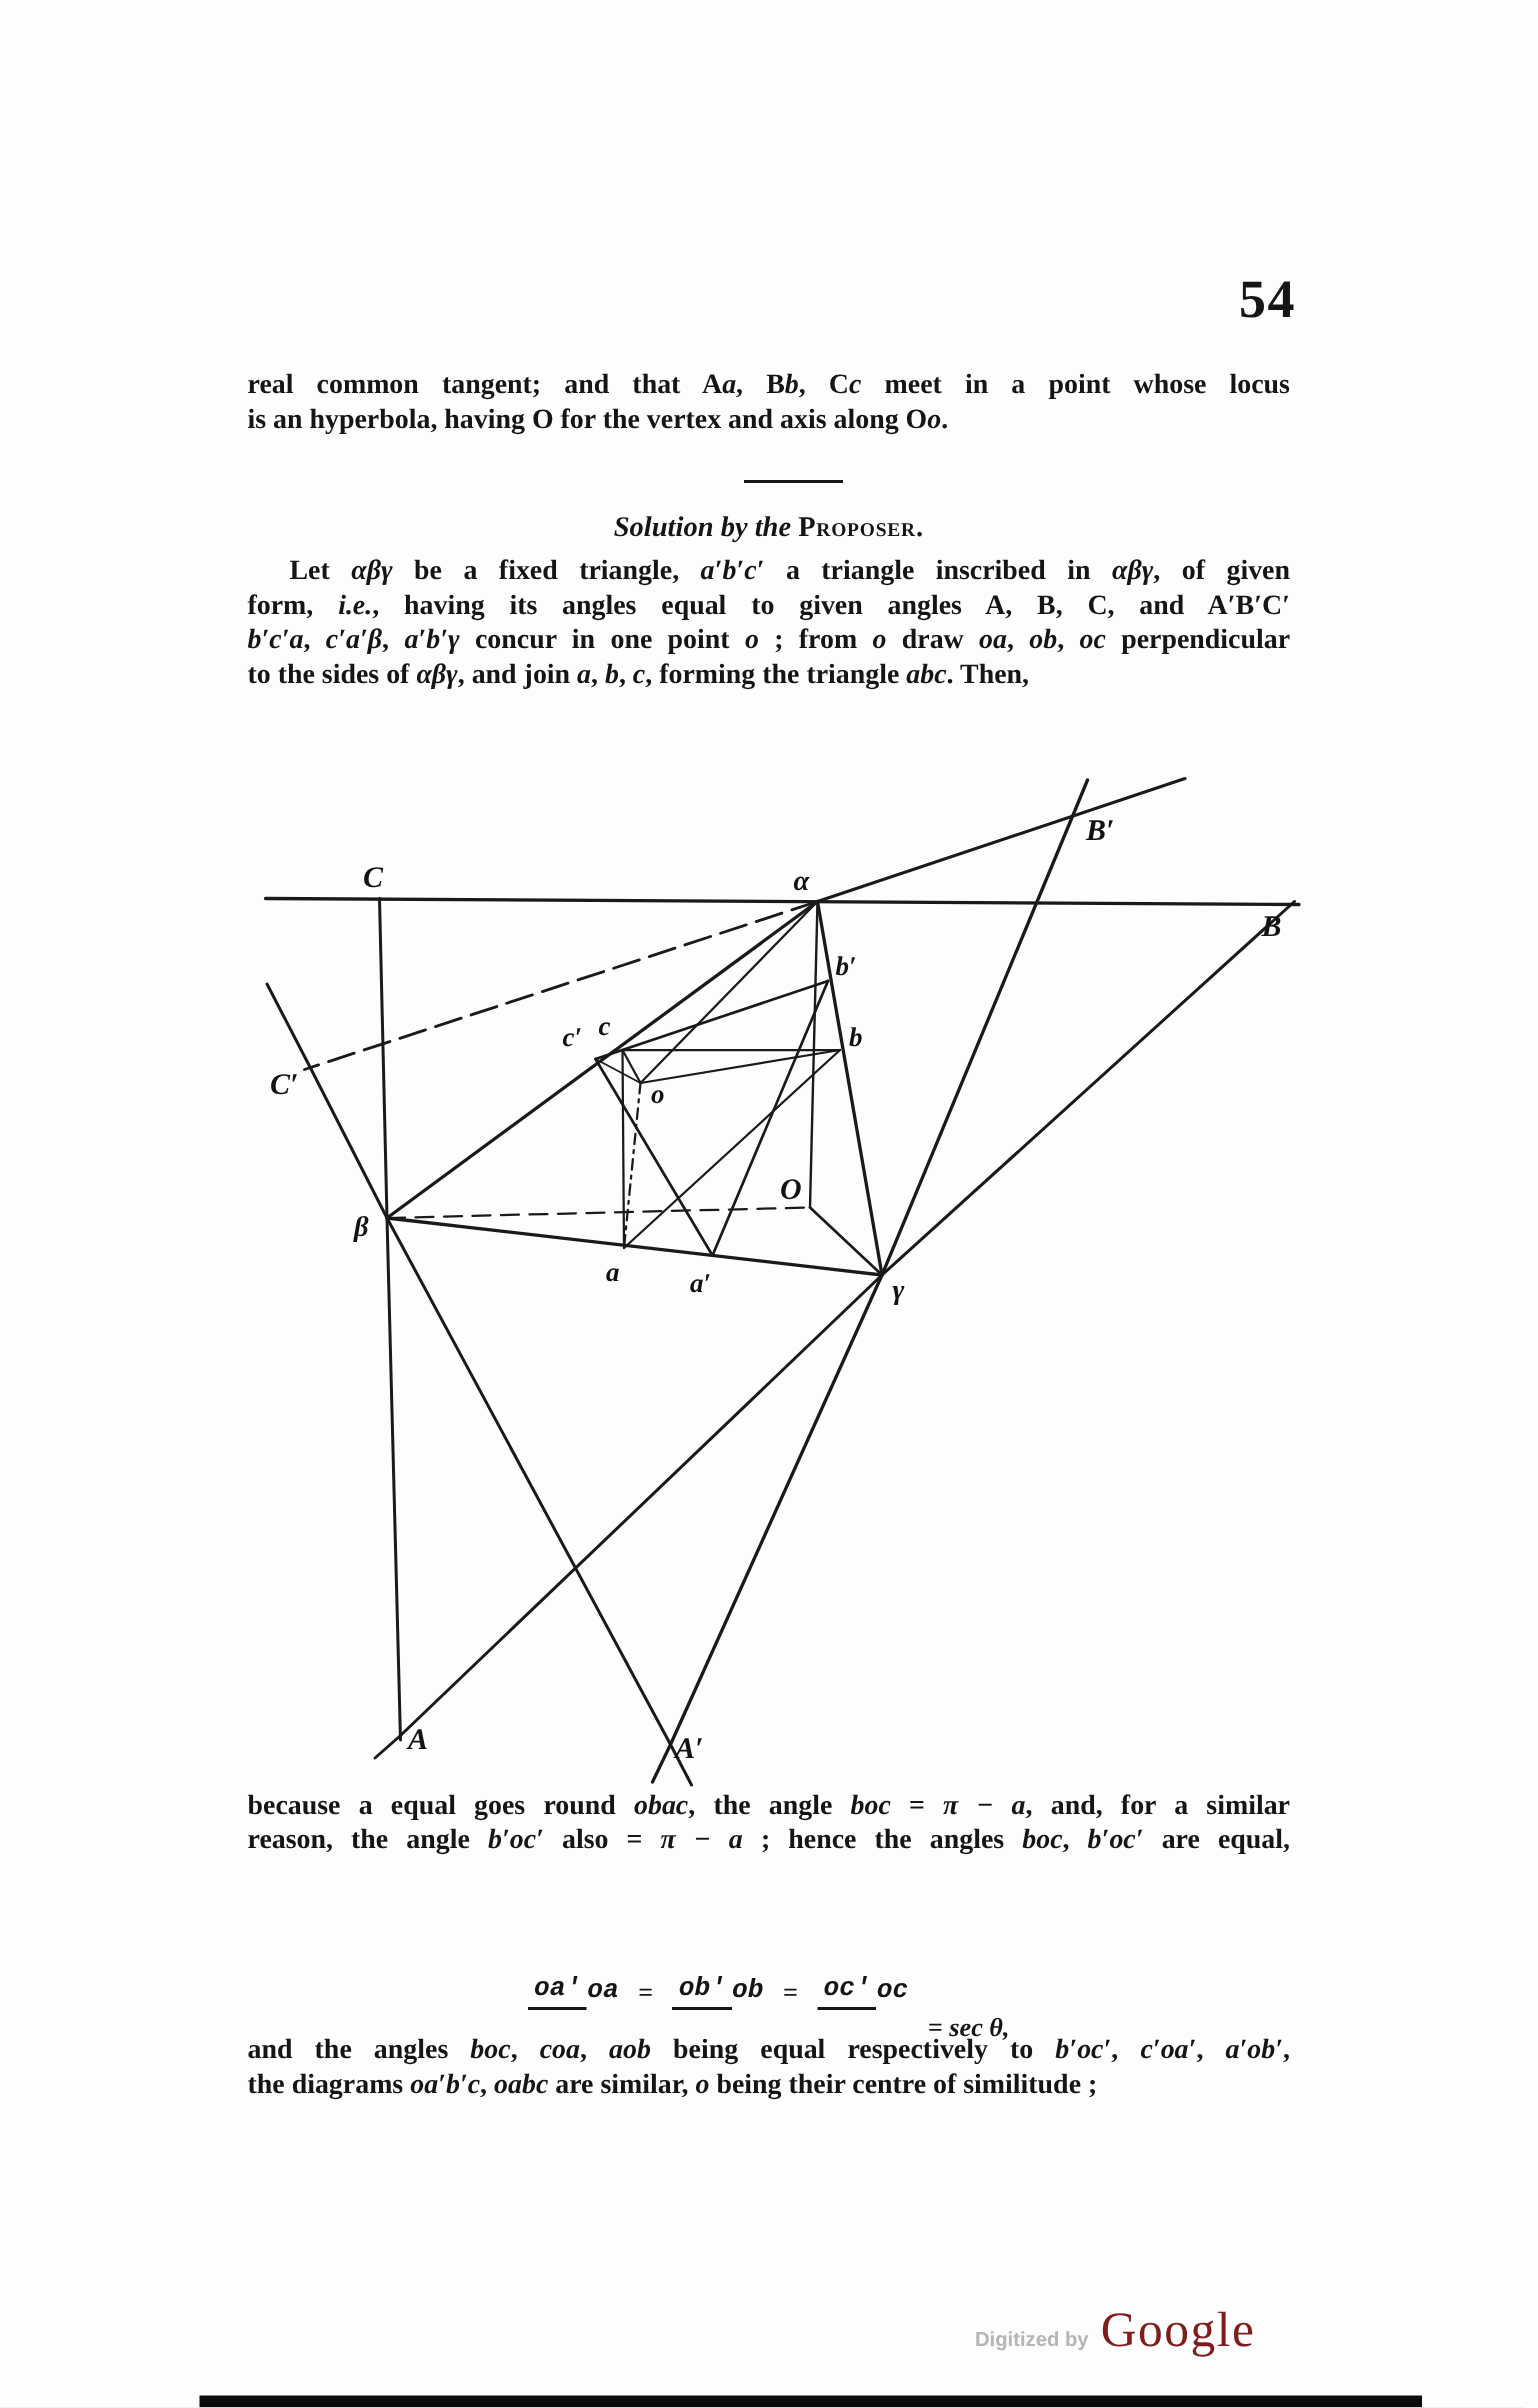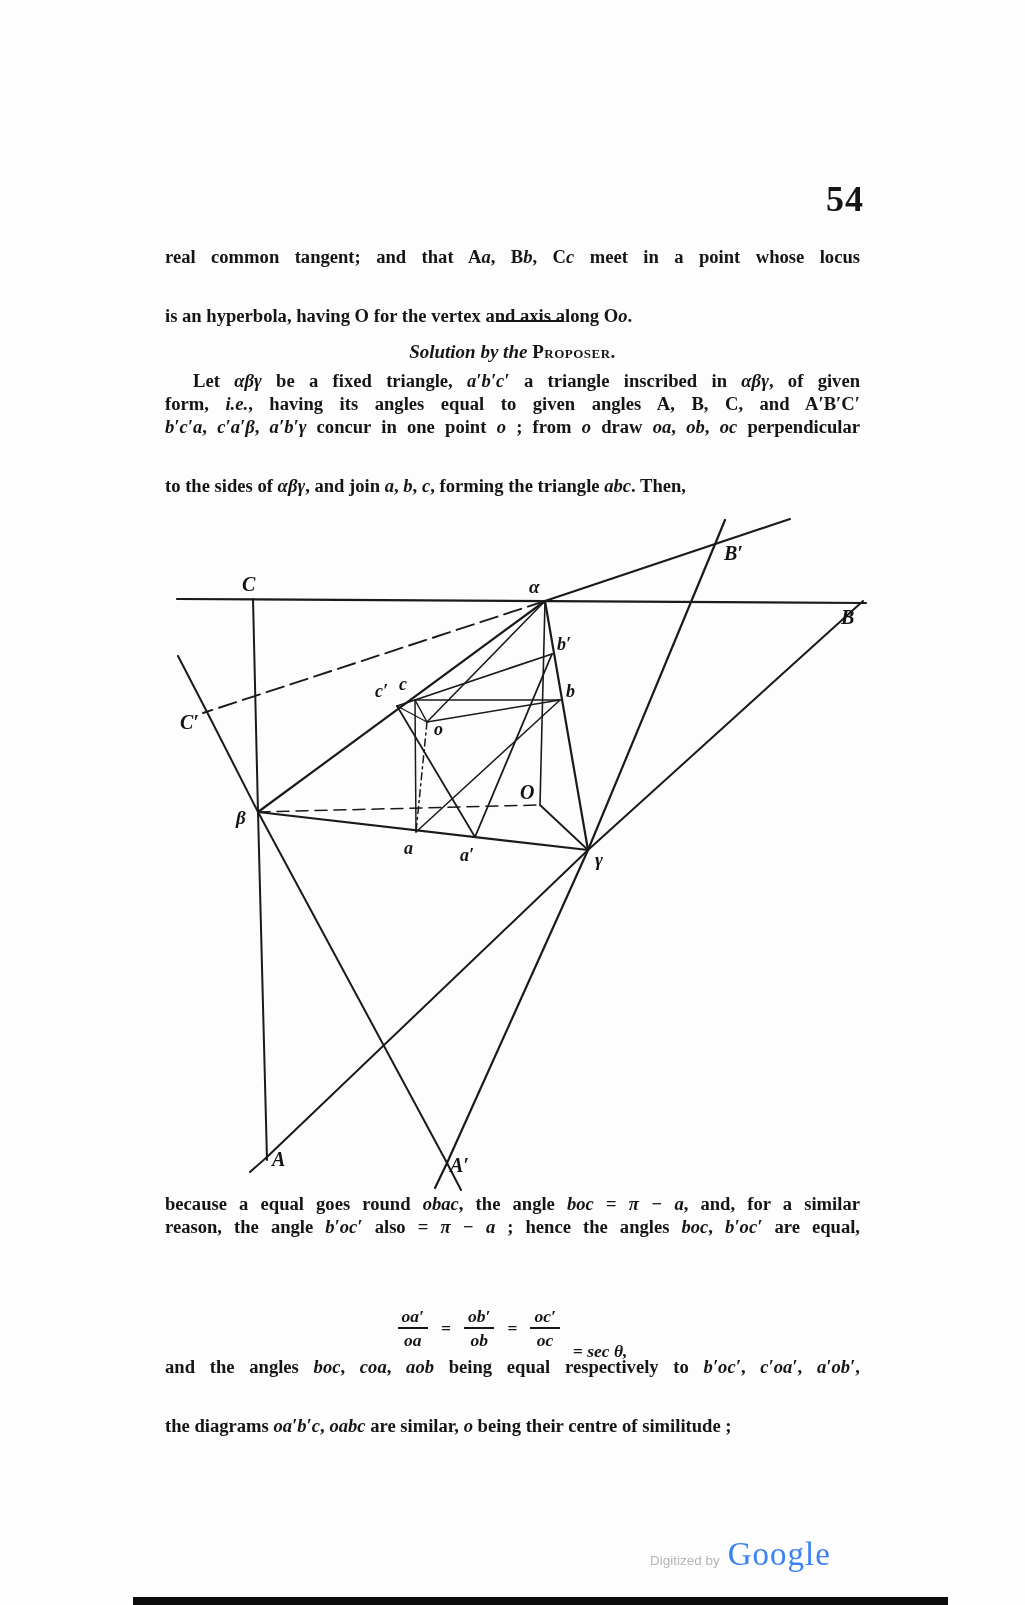--- a/index.html
+++ b/index.html
@@ -8,49 +8,49 @@
     font-family:"Liberation Serif","DejaVu Serif",serif;color:#151515;
     overflow:hidden;margin:0 auto;
   }
   .pageno{
     position:absolute;top:178px;left:169px;width:695px;text-align:right;
     font-size:36px;font-weight:bold;letter-spacing:1px;
   }
   .para{position:absolute;left:165px;width:695px;font-size:18.6px;font-weight:600;}
   .line{line-height:23px;text-align:justify;white-space:normal;}
   .jl{text-align:justify;text-align-last:justify;}
-  .nl{text-align:right;text-align-last:left;margin-top:36px;}
+  .nl{text-align:right;text-align-last:left;}
   .ind{padding-left:28px;}
   .it{font-style:italic;}
   .sc{font-variant:small-caps;font-style:normal;letter-spacing:0.5px;text-align:right;}
   .p1{top:245px;}
   .divider{position:absolute;top:320px;left:496px;width:66px;border-top:2.5px solid #161616;}
   .heading{position:absolute;top:341px;left:165px;width:695px;text-align:center;
     font-size:19px;font-weight:600;}
   .p2{top:369px;}
   .p3{top:1192px;}
   .p4{top:1355px;}
   .formula{
     position:absolute;top:1294px;left:165px;width:695px;
     display:flex;justify-content:center;align-items:center;gap:13px;
     font-size:17.5px;font-weight:600;font-style:italic;
   }
-  .frac{display:inline-flex;flex-direction:column;align-items:center;line-height:1.15;}
+  .frac{display:inline-flex;flex-direction:row;line-height:1.15;font-family:Liberation Mono, monospace;}
   .frac .num{border-bottom:2px solid #161616;padding:0 4px 1px 4px;}
   .frac .den{padding-top:1px;}
   .feq{font-style:normal;font-weight:bold;}
   .ftail{display:inline-block;margin-top:47px;}
   .figure-svg{position:absolute;left:0;top:0;}
   .flabel{font-family:"Liberation Serif","DejaVu Serif",serif;font-style:italic;font-weight:bold;fill:#131313;}
   .fl-cap{font-size:20px;}
   .fl-low{font-size:18px;}
   .fl-greek{font-size:19px;}
   .watermark{position:absolute;top:1536px;left:650px;display:flex;align-items:baseline;gap:8px;}
-  .wm-small{font-family:"Liberation Sans","DejaVu Sans",sans-serif;font-size:13.5px;color:#b5b5b5;}
-  .wm-google{font-family:"Liberation Serif","DejaVu Serif",serif;font-size:33px;color:#3b82f6;letter-spacing:1px;}
+  .wm-small{font-family:"Liberation Sans","DejaVu Sans",sans-serif;font-size:13.5px;color:#b5b5b5;font-weight:bold;}
+  .wm-google{font-family:"Liberation Serif","DejaVu Serif",serif;font-size:33px;color:#7f1d1d;letter-spacing:1px;}
   .bottom-bar{position:absolute;left:133px;top:1597px;width:815px;height:8px;background:#0c0c0c;}
 </style>
 </head>
 <body>
 
 <div class="page">
 
   <div class="pageno">54</div>
 
   <div class="para p1">

